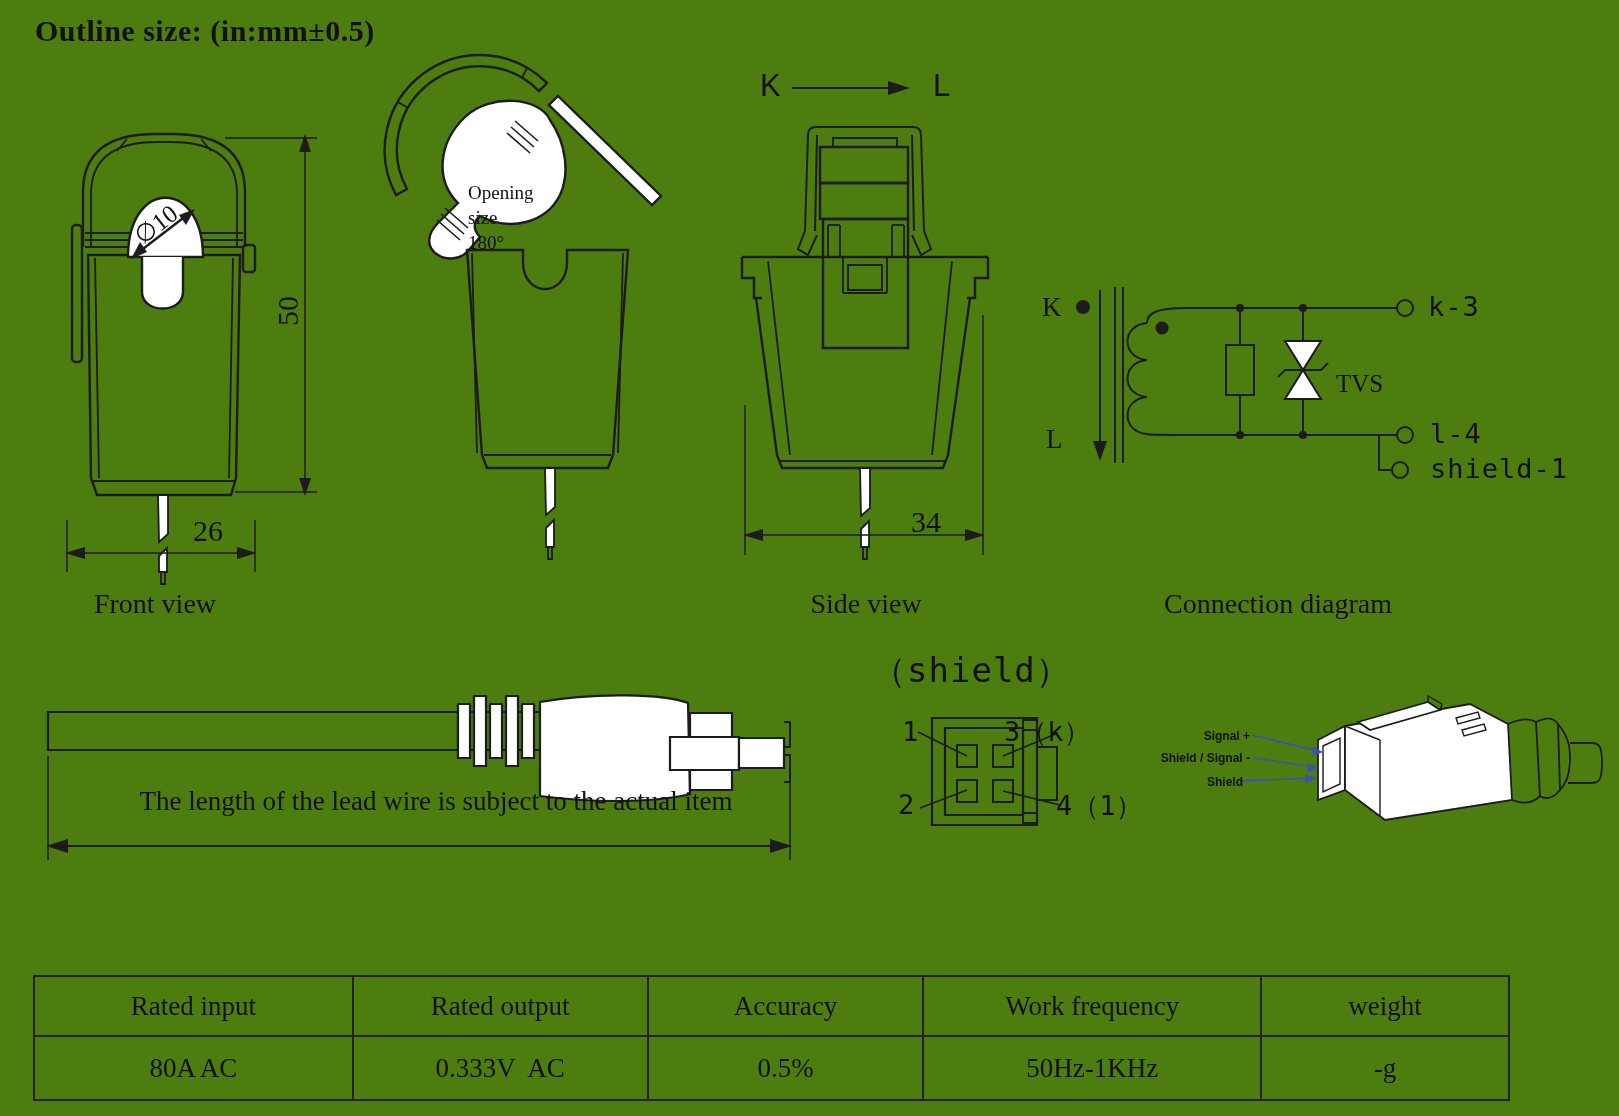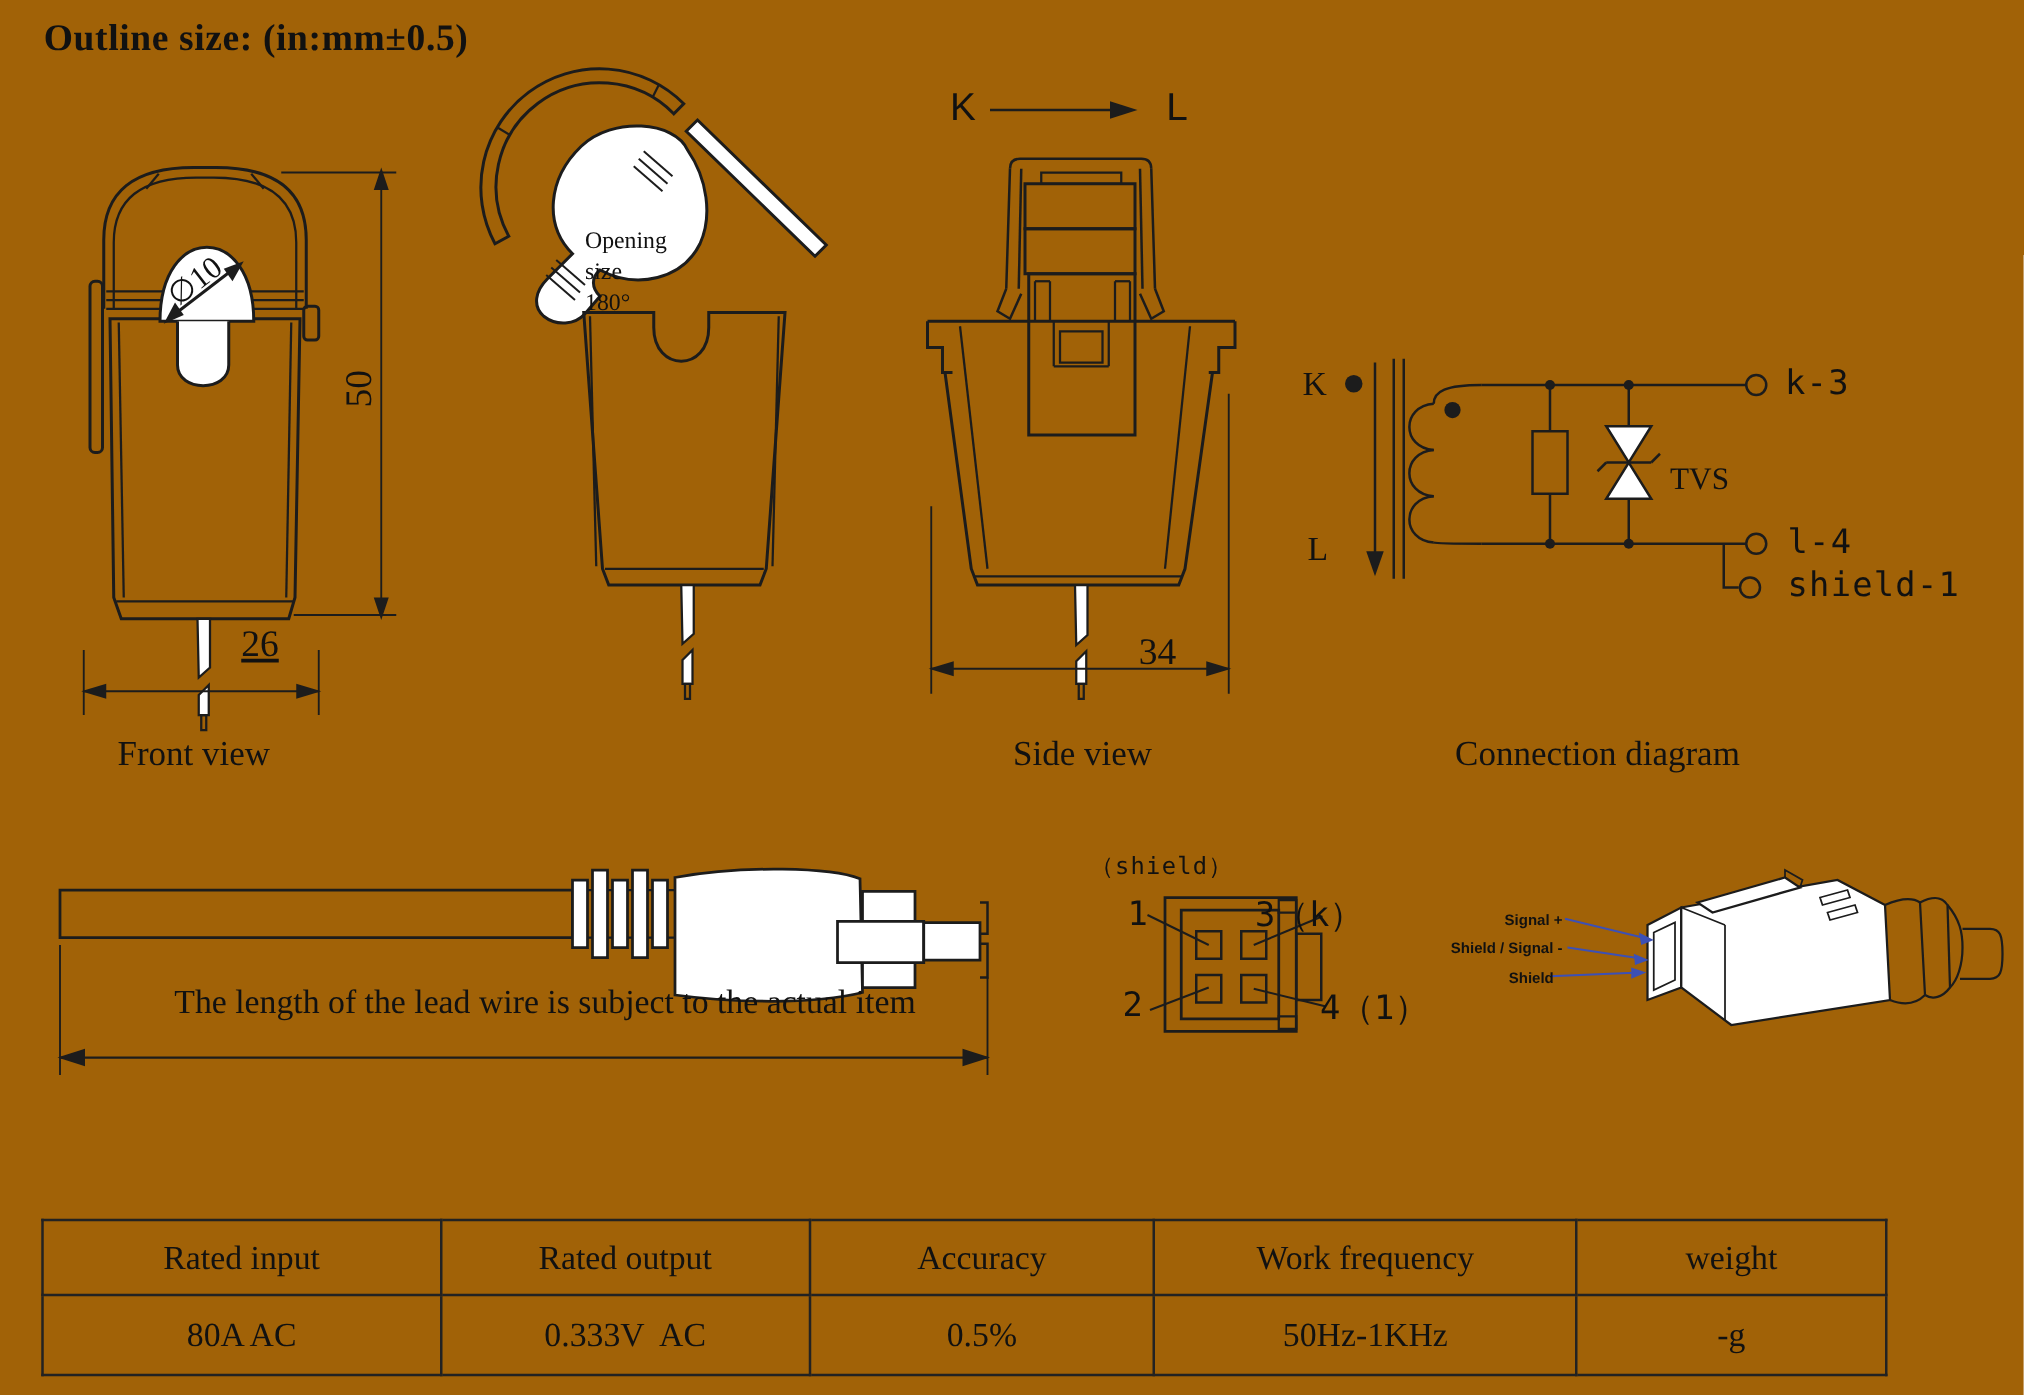--- a/index.html
+++ b/index.html
@@ -1,16 +1,16 @@
 <!DOCTYPE html>
 <html><head>
 <meta charset="utf-8">
 <style>
   html,body{margin:0;padding:0;background:#fff;}
-  .canvas{position:relative;width:1619px;height:1116px;background:#a16207;overflow:hidden;
+  .canvas{position:relative;width:1619px;height:1116px;background:#4d7c0f;overflow:hidden;
           font-family:"Liberation Serif",serif;color:#111;}
   .abs{position:absolute;}
   .title{font-size:30px;font-weight:bold;letter-spacing:.5px;}
   .viewlabel{font-size:28px;text-align:center;}
   .dimnum{font-size:30px;text-align:center;}
   .note{font-size:19px;line-height:25px;}
   .leadnote{font-size:27px;text-align:center;white-space:nowrap;}
   .heading{font-size:28px;}
   .monolbl{font-family:"DejaVu Sans Mono","Liberation Mono",monospace;font-size:27px;letter-spacing:1px;}
   .pinnum{font-family:"DejaVu Sans Mono","Liberation Mono",monospace;font-size:27px;}
@@ -66,21 +66,21 @@
     <polygon points="250,14 244,32 256,32" fill="#1c1c1c" stroke="none"></polygon>
     <polygon points="250,376 244,358 256,358" fill="#1c1c1c" stroke="none"></polygon>
 
     <line x1="12" y1="400" x2="12" y2="452" stroke-width="1.5"></line>
     <line x1="200" y1="400" x2="200" y2="452" stroke-width="1.5"></line>
     <line x1="12" y1="433" x2="200" y2="433" stroke-width="1.5"></line>
     <polygon points="10,433 30,427 30,439" fill="#1c1c1c" stroke="none"></polygon>
     <polygon points="202,433 182,427 182,439" fill="#1c1c1c" stroke="none"></polygon>
   </svg>
   <div class="abs dimnum" style="left:268px;top:294px;width:40px;transform:rotate(-90deg);">50</div>
-  <div class="abs dimnum" style="left:178px;top:499px;width:60px;text-decoration:underline;">26</div>
+  <div class="abs dimnum" style="left:178px;top:514px;width:60px;">26</div>
   <div class="abs" style="left:125px;top:210px;width:62px;text-align:center;font-size:25px;transform:rotate(-38deg);">∅10</div>
 
   <svg class="abs" style="left:360px;top:55px;" width="330" height="545" viewBox="0 0 330 545" fill="none" stroke="#1c1c1c" stroke-width="2.4">
 
     <path d="M 187 28 A 95 95 0 0 0 36 140 L 47 134 A 83 83 0 0 1 179 36 Z"></path>
     <line x1="167" y1="13" x2="162" y2="23" stroke-width="1.8"></line>
     <line x1="38" y1="47" x2="48" y2="53" stroke-width="1.8"></line>
 
     <path d="M 198 41 L 301 141 L 292 150 L 189 50 Z" fill="#fff"></path>
 
@@ -254,21 +254,21 @@
     <rect x="108" y="80" width="20" height="22" stroke-width="2"></rect>
     <rect x="138" y="20" width="14" height="10" stroke-width="1.8"></rect>
     <rect x="138" y="113" width="14" height="10" stroke-width="1.8"></rect>
     <rect x="152" y="47" width="20" height="53" stroke-width="2"></rect>
 
     <line x1="33" y1="32" x2="82" y2="56" stroke-width="1.6"></line>
     <line x1="35" y1="108" x2="82" y2="90" stroke-width="1.6"></line>
     <line x1="173" y1="33" x2="118" y2="56" stroke-width="1.6"></line>
     <line x1="175" y1="105" x2="118" y2="91" stroke-width="1.6"></line>
   </svg>
-  <div class="abs monolbl" style="left:872px;top:680px;font-size:19px;">（shield）</div>
+  <div class="abs monolbl" style="left:872px;top:648px;font-size:34px;">（shield）</div>
   <div class="abs pinnum" style="left:902px;top:716px;">1</div>
   <div class="abs pinnum" style="left:898px;top:789px;">2</div>
   <div class="abs pinnum" style="left:1004px;top:714px;">3（k）</div>
   <div class="abs pinnum" style="left:1056px;top:788px;">4（1）</div>
 
   <svg class="abs" style="left:1140px;top:688px;" width="475" height="155" viewBox="0 0 475 155" fill="none" stroke="#1c1c1c" stroke-width="1.8">
 
     <path d="M 178 52 L 205 38 L 205 102 L 178 112 Z" fill="#fff"></path>
     <path d="M 183 58 L 200 50 L 200 96 L 183 104 Z" stroke-width="1.4"></path>
 

